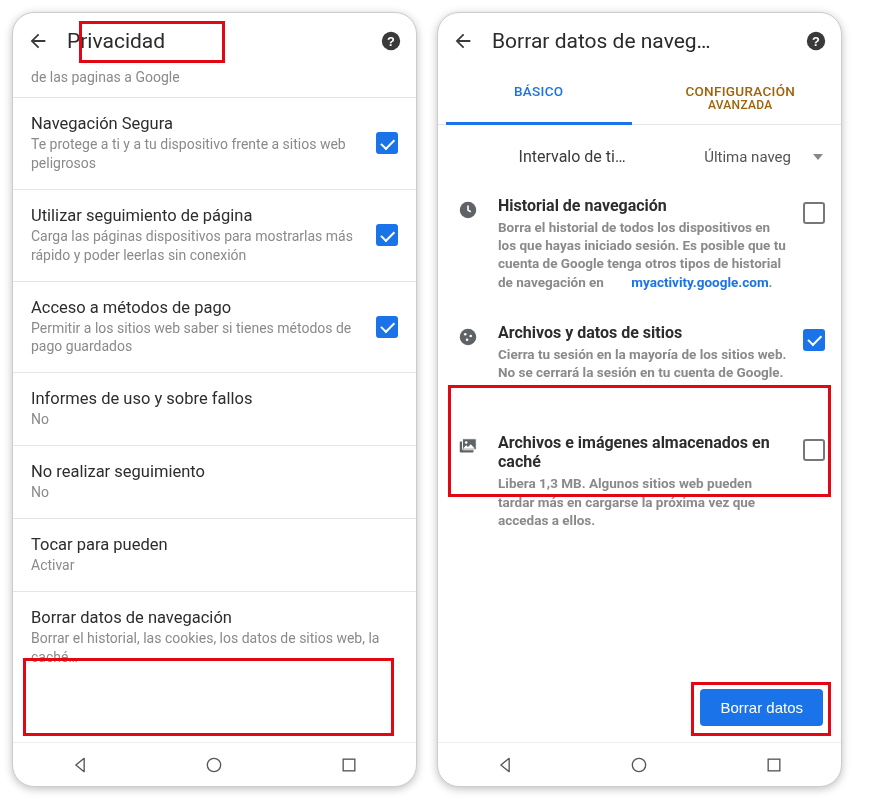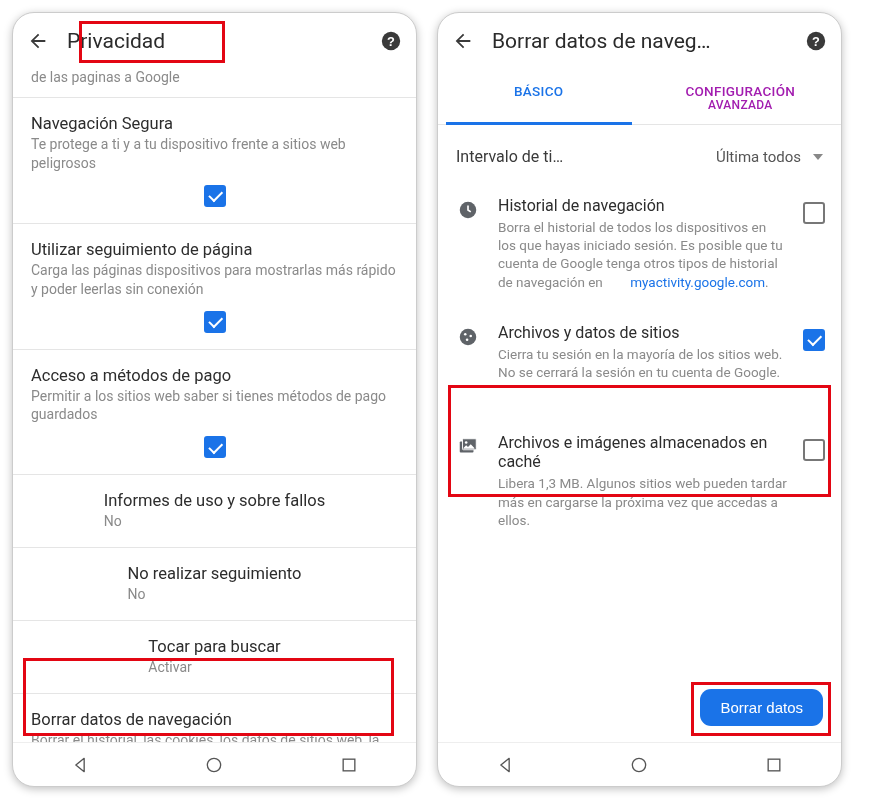--- a/index.html
+++ b/index.html
@@ -49,21 +49,20 @@
     color: #8a8a8a;
     font-size: 14px;
     padding: 0 30px 12px 18px;
   }
   .divider { border-top: 1px solid #e5e5e5; }
   .setting-row {
     padding: 16px 18px 16px 18px;
     display: flex;
     align-items: center;
     gap: 12px;
-    flex-direction: column;
   }
   .setting-text { flex: 1; min-width: 0; }
   .setting-title {
     font-size: 16.5px;
     color: #2d2d2d;
     margin-bottom: 2px;
   }
   .setting-sub {
     font-size: 14px;
     color: #8a8a8a;
@@ -110,38 +109,39 @@
     border-bottom: 1px solid #e5e5e5;
     flex-shrink: 0;
   }
   .tab {
     flex: 1;
     text-align: center;
     padding: 14px 6px 12px 6px;
     font-size: 13.5px;
     font-weight: 500;
     letter-spacing: 0.3px;
-    color: #a21caf;
+    color: #a16207;
     position: relative;
   }
   .tab.active { color: #1a73e8; }
   .tab.active::after {
     content: "";
     position: absolute;
     left: 8px; right: 8px; bottom: -1px;
     height: 3px;
     background: #1a73e8;
   }
   .tab-sub { font-size: 12px; display: block; margin-top: -1px; }
 
   .range-row {
     padding: 22px 18px 14px 18px;
     display: flex;
     align-items: center;
-    gap: 6px;
+    gap: 16px;
+    text-align: center;
   }
   .range-label {
     flex: 1;
     color: #3a3a3a;
     font-size: 16px;
     white-space: nowrap;
     overflow: hidden;
     text-overflow: ellipsis;
   }
   .range-value {
@@ -153,20 +153,21 @@
     border-left: 5px solid transparent;
     border-right: 5px solid transparent;
     border-top: 6px solid #888;
     margin-left: 6px;
   }
 
   .data-row {
     padding: 16px 16px 16px 16px;
     display: flex;
     gap: 16px;
+    font-weight: bold;
   }
   .data-icon {
     width: 28px;
     display: flex;
     justify-content: center;
     padding-top: 3px;
     flex-shrink: 0;
     color: #5f6368;
   }
   .data-text { flex: 1; min-width: 0; }
@@ -190,21 +191,21 @@
     padding: 0 18px 16px 0;
     display: flex;
     justify-content: flex-end;
     margin-top: auto;
   }
   .primary-btn {
     background: #1a73e8;
     color: #fff;
     font-size: 15px;
     padding: 10px 20px;
-    border-radius: 11px;
+    border-radius: 4px;
     border: none;
   }
 </style>
 </head>
 <body>
 
 <div class="phone">
 
   <div class="appbar">
     <span class="back-arrow">
@@ -265,21 +266,21 @@
     <div class="setting-row">
       <div class="setting-text">
         <div class="setting-title">No realizar seguimiento</div>
         <div class="setting-sub">No</div>
       </div>
     </div>
     <div class="divider"></div>
 
     <div class="setting-row">
       <div class="setting-text">
-        <div class="setting-title">Tocar para buscar</div>
+        <div class="setting-title">Tocar para pueden</div>
         <div class="setting-sub">Activar</div>
       </div>
     </div>
     <div class="divider"></div>
 
     <div class="setting-row" style="padding-bottom:20px;">
       <div class="setting-text">
         <div class="setting-title">Borrar datos de navegación</div>
         <div class="setting-sub">Borrar el historial, las cookies, los datos de sitios web, la caché…</div>
       </div>
@@ -331,21 +332,21 @@
     <div class="tab">
       <span>CONFIGURACIÓN</span>
       <span class="tab-sub">AVANZADA</span>
     </div>
   </div>
 
   <div class="content">
 
     <div class="range-row">
       <div class="range-label">Intervalo de ti…</div>
-      <div class="range-value">Última todos</div>
+      <div class="range-value">Última naveg</div>
       <div class="dropdown-arrow"></div>
     </div>
 
     <div class="data-row">
       <div class="data-icon">
         <svg width="22" height="22" viewBox="0 0 24 24">
             <circle cx="12" cy="12" r="9" fill="#5f6368"></circle>
             <path stroke="#fff" stroke-width="1.8" fill="none" d="M12 7v5l3 2"></path>
           </svg>
       </div>

